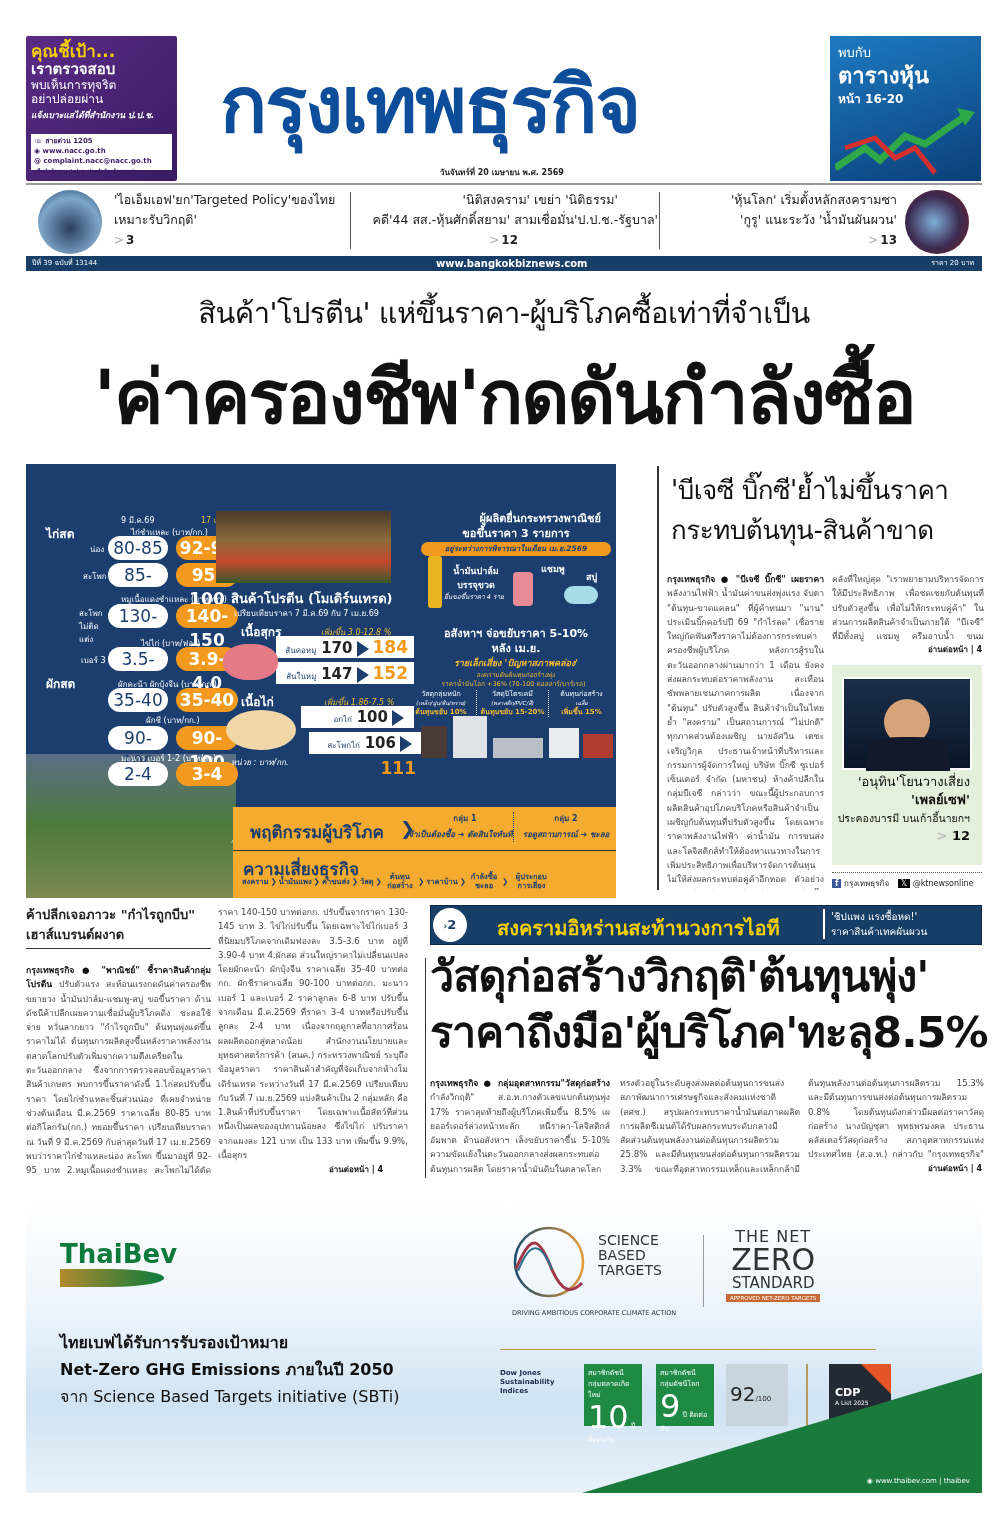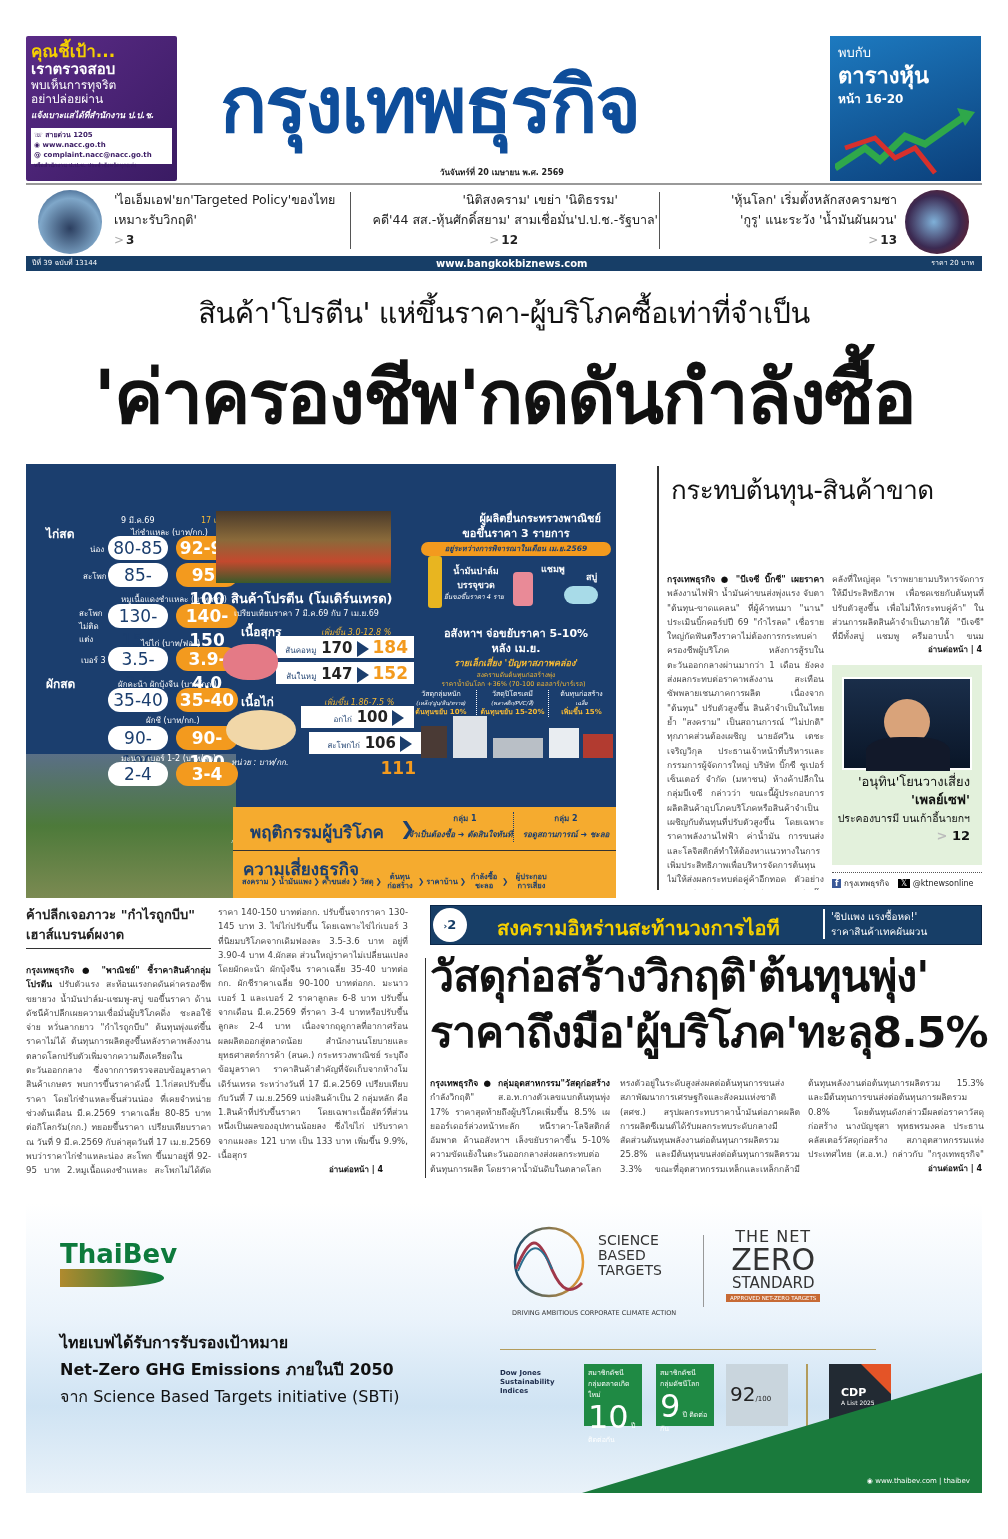--- a/index.html
+++ b/index.html
@@ -4,21 +4,21 @@
 <style>
 *{box-sizing:border-box;margin:0;padding:0}
 body{width:1008px;height:1539px;background:#fff;font-family:"DejaVu Sans",sans-serif;color:#222;position:relative;overflow:hidden}
 .abs{position:absolute}
 
 .ad-left{left:26px;top:36px;width:151px;height:145px;background:linear-gradient(135deg,#5a2b86,#3a1b63);border-radius:2px;overflow:hidden;padding:6px 5px}
 .ad-left .l1{color:#f5d000;font-weight:bold;font-size:17px;line-height:19px}
 .ad-left .l2{color:#fff;font-weight:bold;font-size:15px;line-height:17px}
 .ad-left .l3{color:#fff;font-size:12px;line-height:14px}
 .ad-left .l4{color:#fff;font-style:italic;font-weight:bold;font-size:8.5px;margin-top:2px}
-.ad-left .box{background:#fff;margin-top:6px;padding:2px 3px;font-size:7px;color:#3a1b63;font-weight:bold;line-height:10px;height:36px}
+.ad-left .box{background:#fff;margin-top:12px;padding:2px 3px;font-size:7px;color:#3a1b63;font-weight:bold;line-height:10px;height:36px}
 .logo{left:220px;top:50px;font-size:78px;font-weight:bold;color:#0e4d9a;letter-spacing:-2px;line-height:110px;font-family:"DejaVu Sans",sans-serif}
 .date{left:440px;top:166px;font-size:8px;font-weight:bold;color:#222}
 .ad-right{left:830px;top:36px;width:151px;height:145px;background:linear-gradient(160deg,#1d7ac0,#0b3f7a);padding:6px 8px;overflow:hidden}
 .ad-right .a1{color:#fff;font-size:13px}
 .ad-right .a2{color:#fff;font-size:22px;font-weight:bold;line-height:26px}
 .ad-right .a3{color:#fff;font-size:12px;font-weight:bold}
 .hr1{left:26px;top:183px;width:956px;height:2px;background:#999}
 
 .teaser{top:190px;height:60px;font-size:12.5px;line-height:20px;color:#222}
 .circ{width:64px;height:64px;border-radius:50%;top:190px}
@@ -252,20 +252,21 @@
     <span>❯</span>
   <span>ราคาบ้าน</span>
     <span>❯</span>
   <span style="width:32px;text-align:center">กำลังซื้อชะลอ</span>
     <span>❯</span>
   <span style="width:42px;text-align:center">ผู้ประกอบการเสี่ยง</span>
 </div>
 
 <div class="abs vline" style="left:657px;top:466px;height:424px"></div>
 <div class="abs story-title" style="left:671px;top:470px;width:315px">
+  <div>'บีเจซี บิ๊กซี'ย้ำไม่ขึ้นราคา</div>
   <div>กระทบต้นทุน-สินค้าขาด</div>
 </div>
 <div class="abs body" style="left:667px;top:572px;width:157px;height:318px;overflow:hidden">
   <b>กรุงเทพธุรกิจ ● "บีเจซี บิ๊กซี" เผยราคา</b> <span>พลังงานไฟฟ้า น้ำมันค่าขนส่งพุ่งแรง จับตา "ต้นทุน-ขาดแคลน" ที่ผู้ค้าทนมา "นาน" ประเมินบิ๊กคอร์ปปี 69 "กำไรลด" เชื่อรายใหญ่กัดฟันตรึงราคาไม่ต้องการกระทบค่าครองชีพผู้บริโภค หลังการสู้รบในตะวันออกกลางผ่านมากว่า 1 เดือน ยังคงส่งผลกระทบต่อราคาพลังงาน สะเทือนซัพพลายเชนภาคการผลิต เนื่องจาก "ต้นทุน" ปรับตัวสูงขึ้น สินค้าจำเป็นในไทย ย้ำ "สงคราม" เป็นสถานการณ์ "ไม่ปกติ" ทุกภาคส่วนต้องเผชิญ นายอัศวิน เตชะเจริญวิกุล ประธานเจ้าหน้าที่บริหารและกรรมการผู้จัดการใหญ่ บริษัท บิ๊กซี ซูเปอร์เซ็นเตอร์ จำกัด (มหาชน) ห้างค้าปลีกในกลุ่มบีเจซี กล่าวว่า ขณะนี้ผู้ประกอบการผลิตสินค้าอุปโภคบริโภคหรือสินค้าจำเป็นเผชิญกับต้นทุนที่ปรับตัวสูงขึ้น โดยเฉพาะราคาพลังงานไฟฟ้า ค่าน้ำมัน การขนส่งและโลจิสติกส์ทำให้ต้องหาแนวทางในการเพิ่มประสิทธิภาพเพื่อบริหารจัดการต้นทุนไม่ให้ส่งผลกระทบต่อคู่ค้าอีกทอด ตัวอย่างกิจการค้าปลีกบริษัทมีการย้ายคลังสินค้าบิ๊กซีมายังบางปะอินซึ่งถือเป็น</span>
 </div>
 <div class="abs body" style="left:832px;top:572px;width:152px;height:70px;overflow:hidden">
   <span>คลังที่ใหญ่สุด "เราพยายามบริหารจัดการให้มีประสิทธิภาพ เพื่อชดเชยกับต้นทุนที่ปรับตัวสูงขึ้น เพื่อไม่ให้กระทบคู่ค้า" ในส่วนการผลิตสินค้าจำเป็นภายใต้ "บีเจซี" ที่มีทั้งสบู่ แชมพู ครีมอาบน้ำ ขนมขบเคี้ยว</span>
 </div>
 <div class="abs readmore" style="left:832px;top:643px;width:150px">อ่านต่อหน้า | 4</div>
 
@@ -366,20 +367,20 @@
     <span class="num">10</span> <span>ปี ติดต่อกัน</span>
   </div>
   <div class="gbox" style="left:600px;top:161px;margin-left:30px">
     <div>สมาชิกดัชนี กลุ่มดัชนีโลก</div>
     <span class="num">9</span> <span>ปี ติดต่อกัน</span>
   </div>
   <div style="position:absolute;left:700px;top:161px;width:62px;height:62px;background:#c9d5dd;padding:18px 4px;font-size:20px;color:#222">
     <span>92</span><span style="font-size:7px">/100</span>
   </div>
   <div style="position:absolute;left:780px;top:161px;width:2px;height:62px;background:#b39c5c"></div>
-  <div style="position:absolute;left:803px;top:161px;width:62px;height:62px;background:#222a33;color:#fff;padding:22px 12px 0">
+  <div style="position:absolute;left:803px;top:161px;width:62px;height:62px;background:#222a33;color:#fff;padding:22px 6px 0">
     <div style="position:absolute;right:0;top:0;width:0;height:0;border-top:30px solid #e45427;border-left:30px solid transparent"></div>
     <div style="font-size:11px;font-weight:bold">CDP</div>
     <div style="font-size:6px">A List 2025</div>
   </div>
   <div class="green-corner"></div>
   <div style="position:absolute;right:12px;bottom:8px;color:#fff;font-size:7px"><span>◉ </span><span>www.thaibev.com | thaibev</span></div>
 </div>
 
 </body></html>

